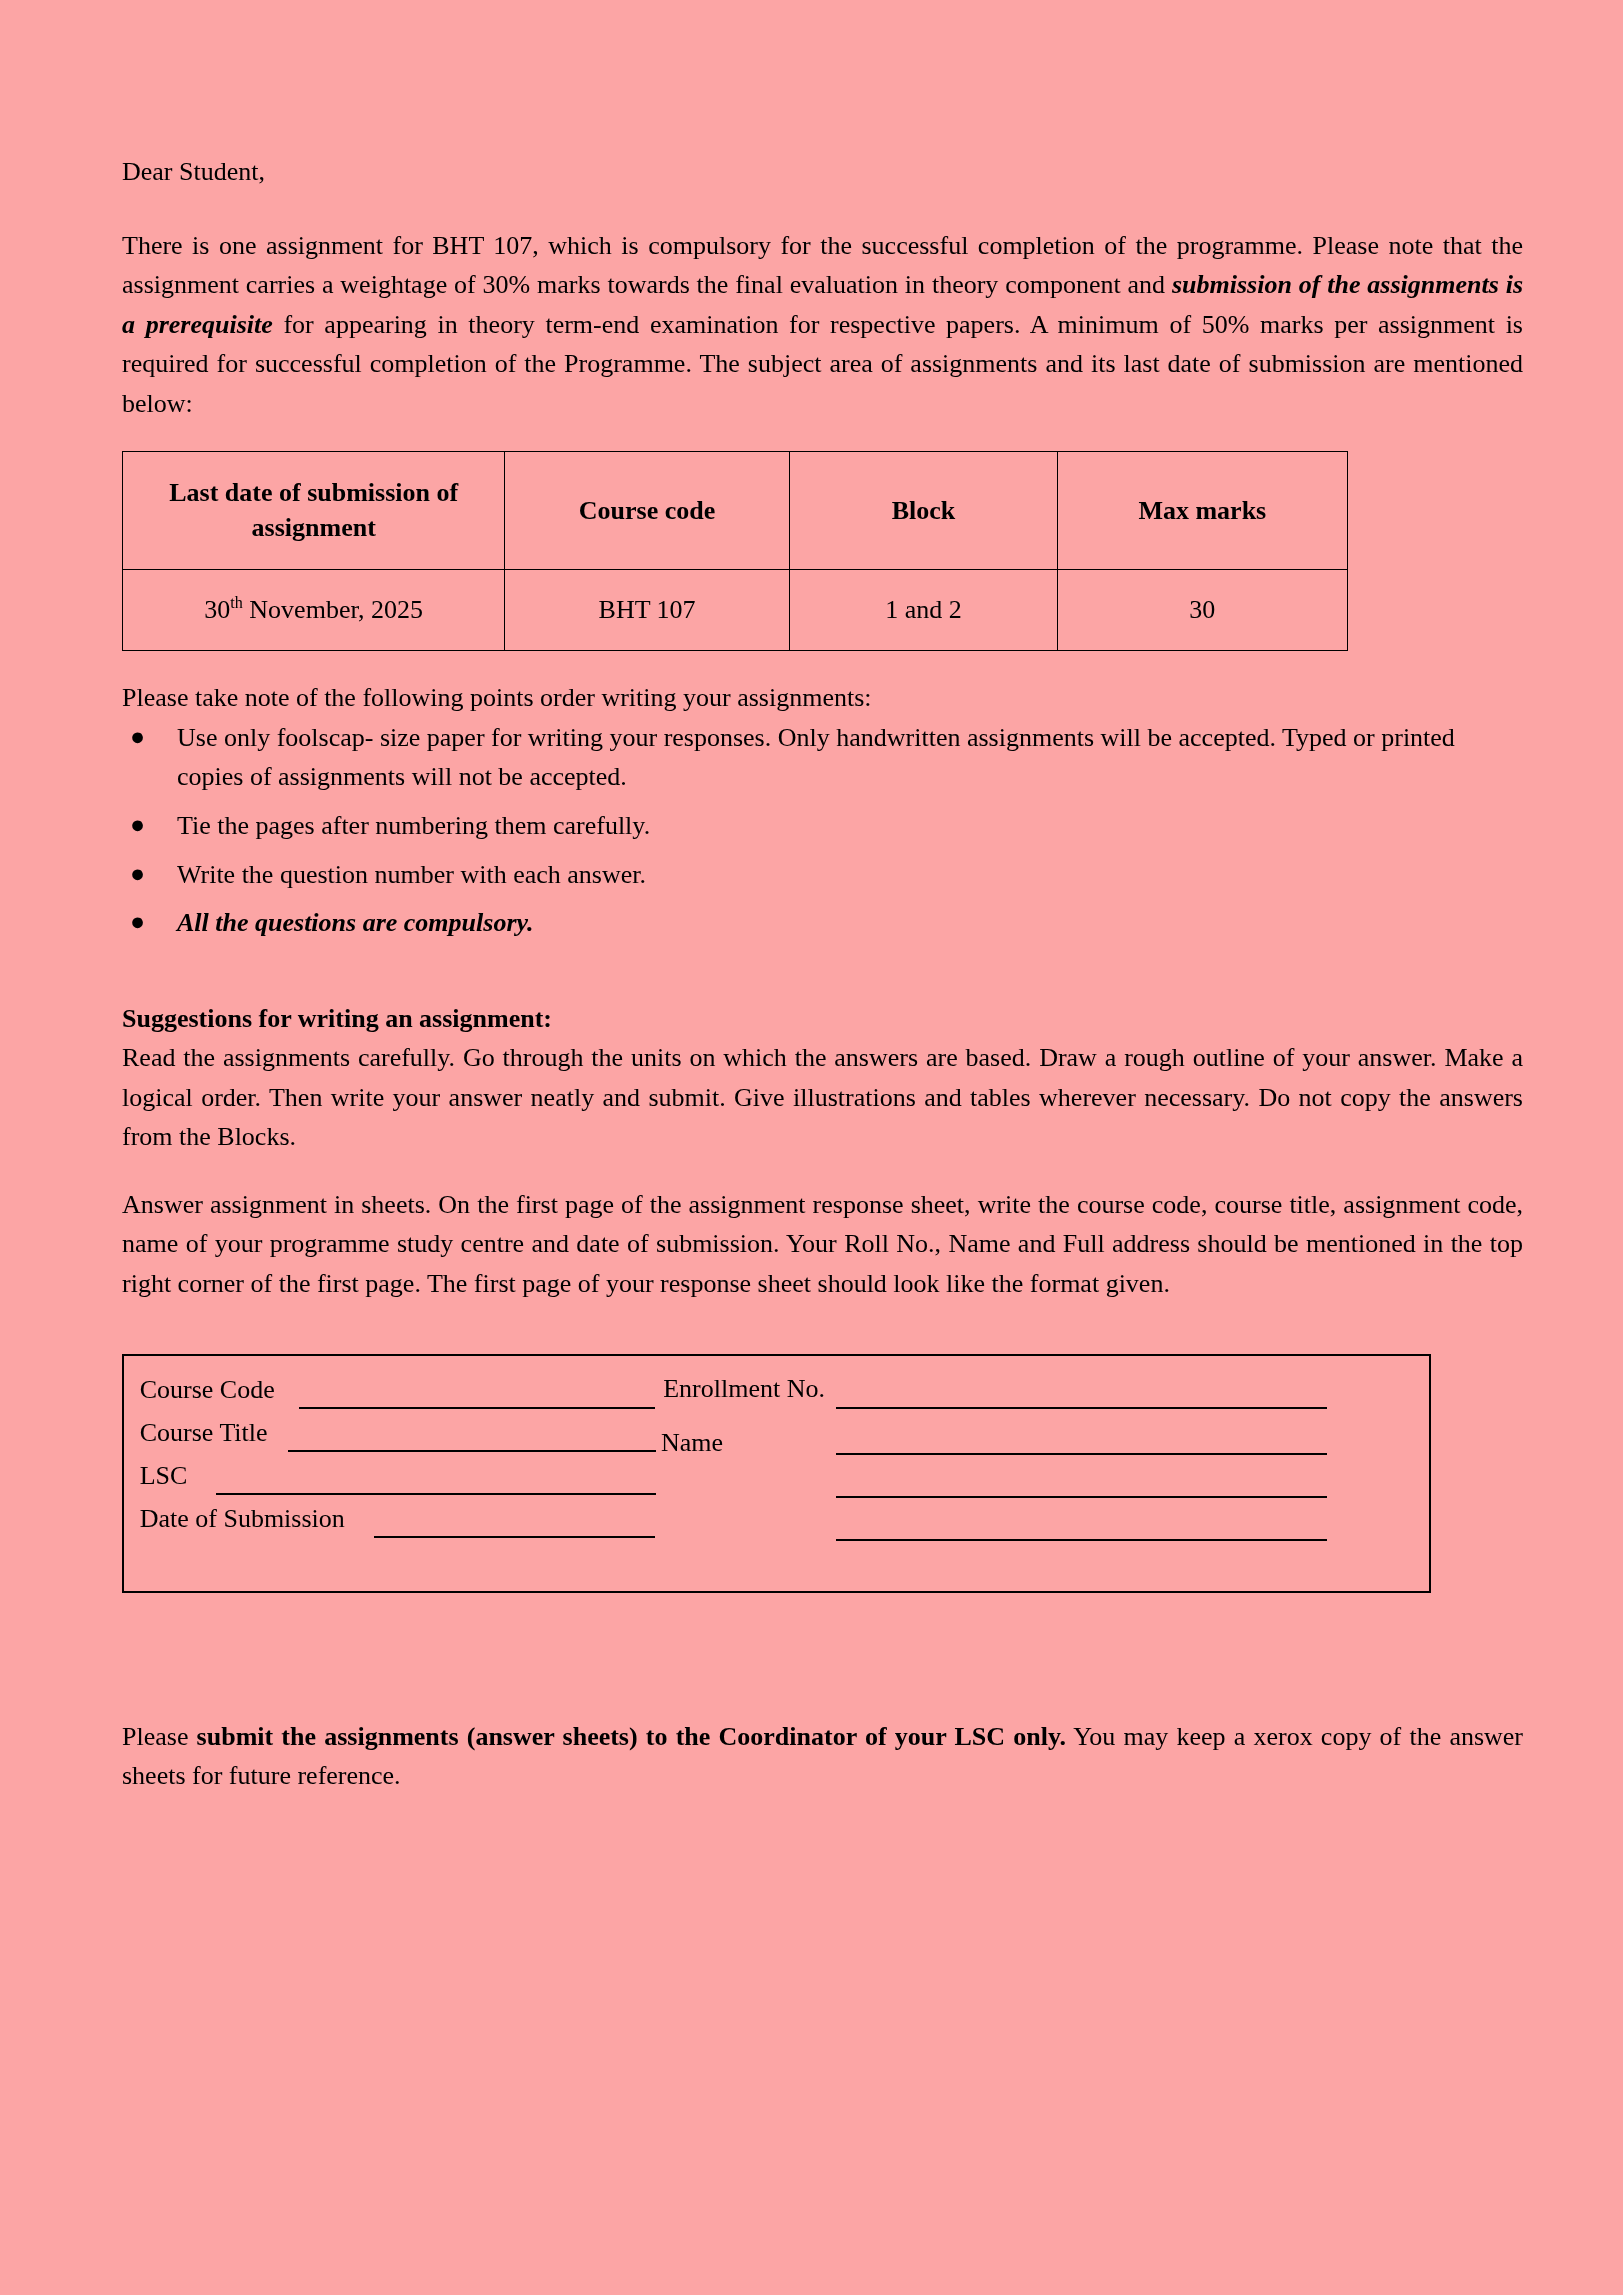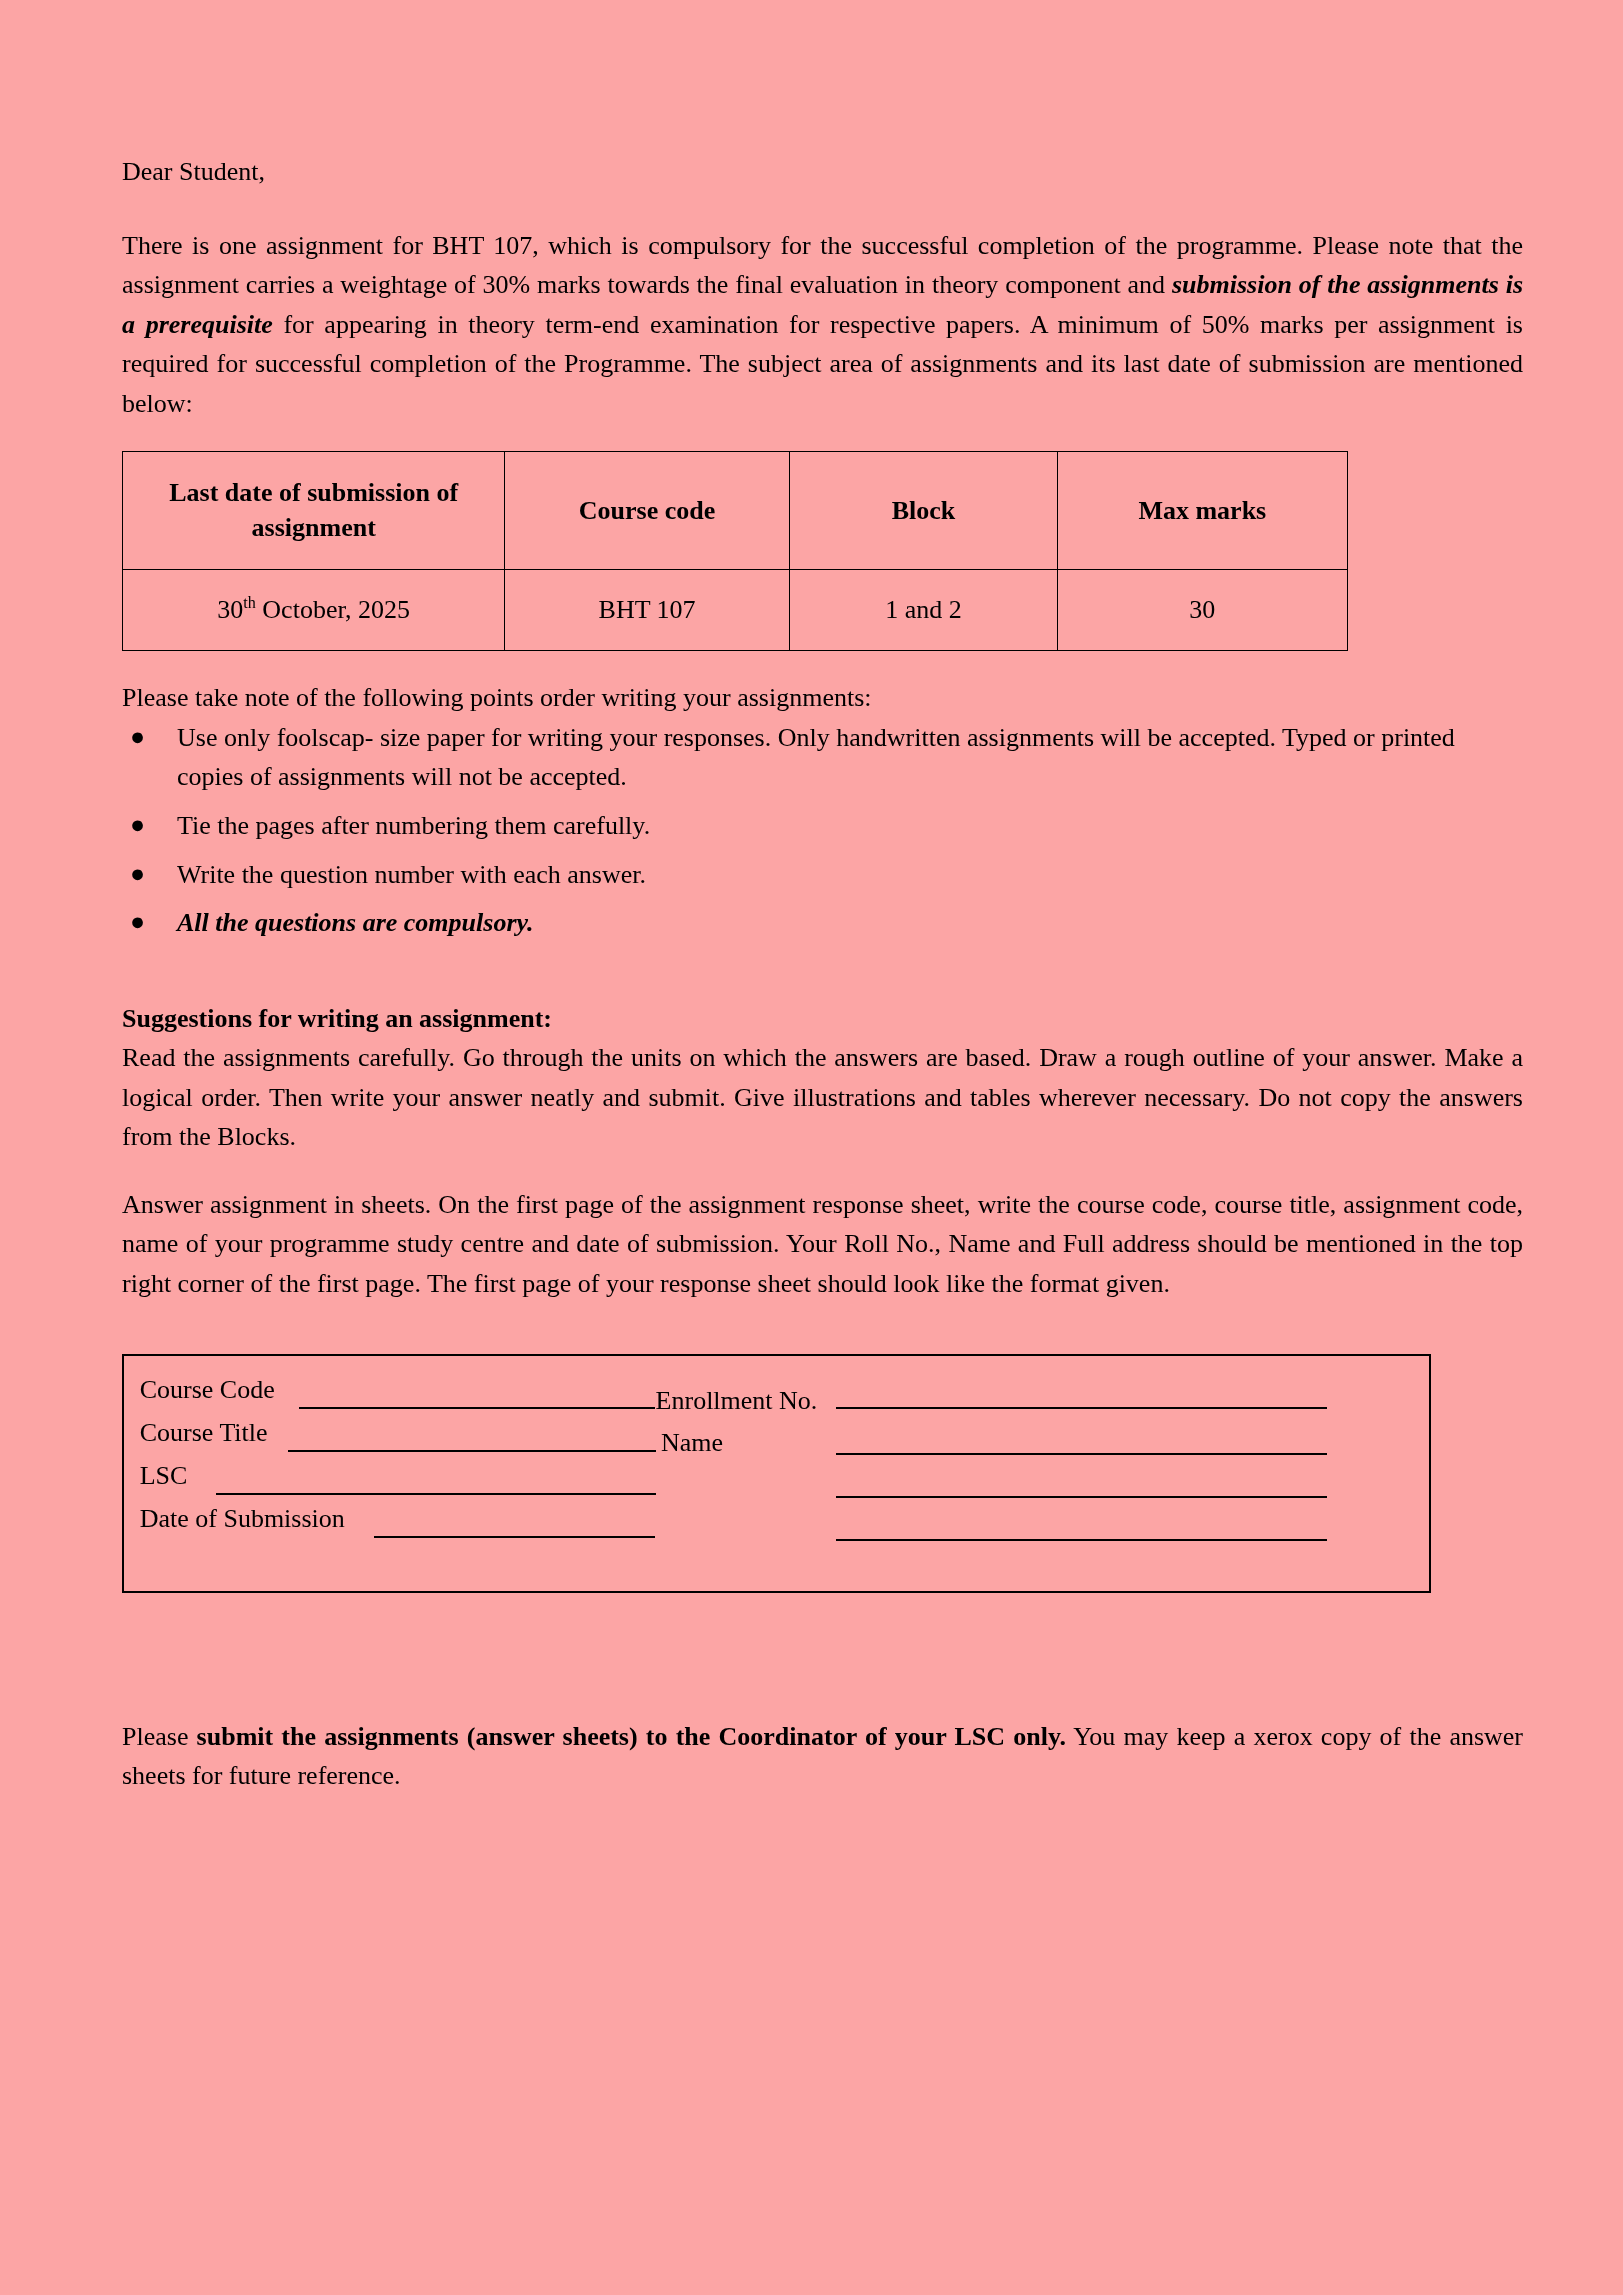--- a/index.html
+++ b/index.html
@@ -137,23 +137,23 @@
   .lft { left: 15.7px; top: 1.3px; }
   
   .rgt {
     left: 537px;
     top: 11px;
     width: 164px;
     text-align: left;
   }
   .rgt-wide {
     left: 524px;
-    top: 12px;
+    top: 0;
     width: 177px;
-    text-align: center;
+    text-align: right;
   }
 
   
   .footer-para {
     font-size: 26px;
     line-height: 1.52;
     text-align: justify;
   }
 </style>
 </head>
@@ -175,21 +175,21 @@
         <thead>
           <tr>
             <th class="col1">Last date of submission of assignment</th>
             <th class="col2">Course code</th>
             <th class="col3">Block</th>
             <th class="col4">Max marks</th>
           </tr>
         </thead>
         <tbody>
           <tr>
-            <td class="col1"><span>30</span><sup>th</sup><span> October, 2025</span></td>
+            <td class="col1"><span>30</span><sup>th</sup><span> November, 2025</span></td>
             <td class="col2">BHT 107</td>
             <td class="col3">1 and 2</td>
             <td class="col4">30</td>
           </tr>
         </tbody>
       </table>
     </div>
 
     <div class="gap-sm"></div>
 

